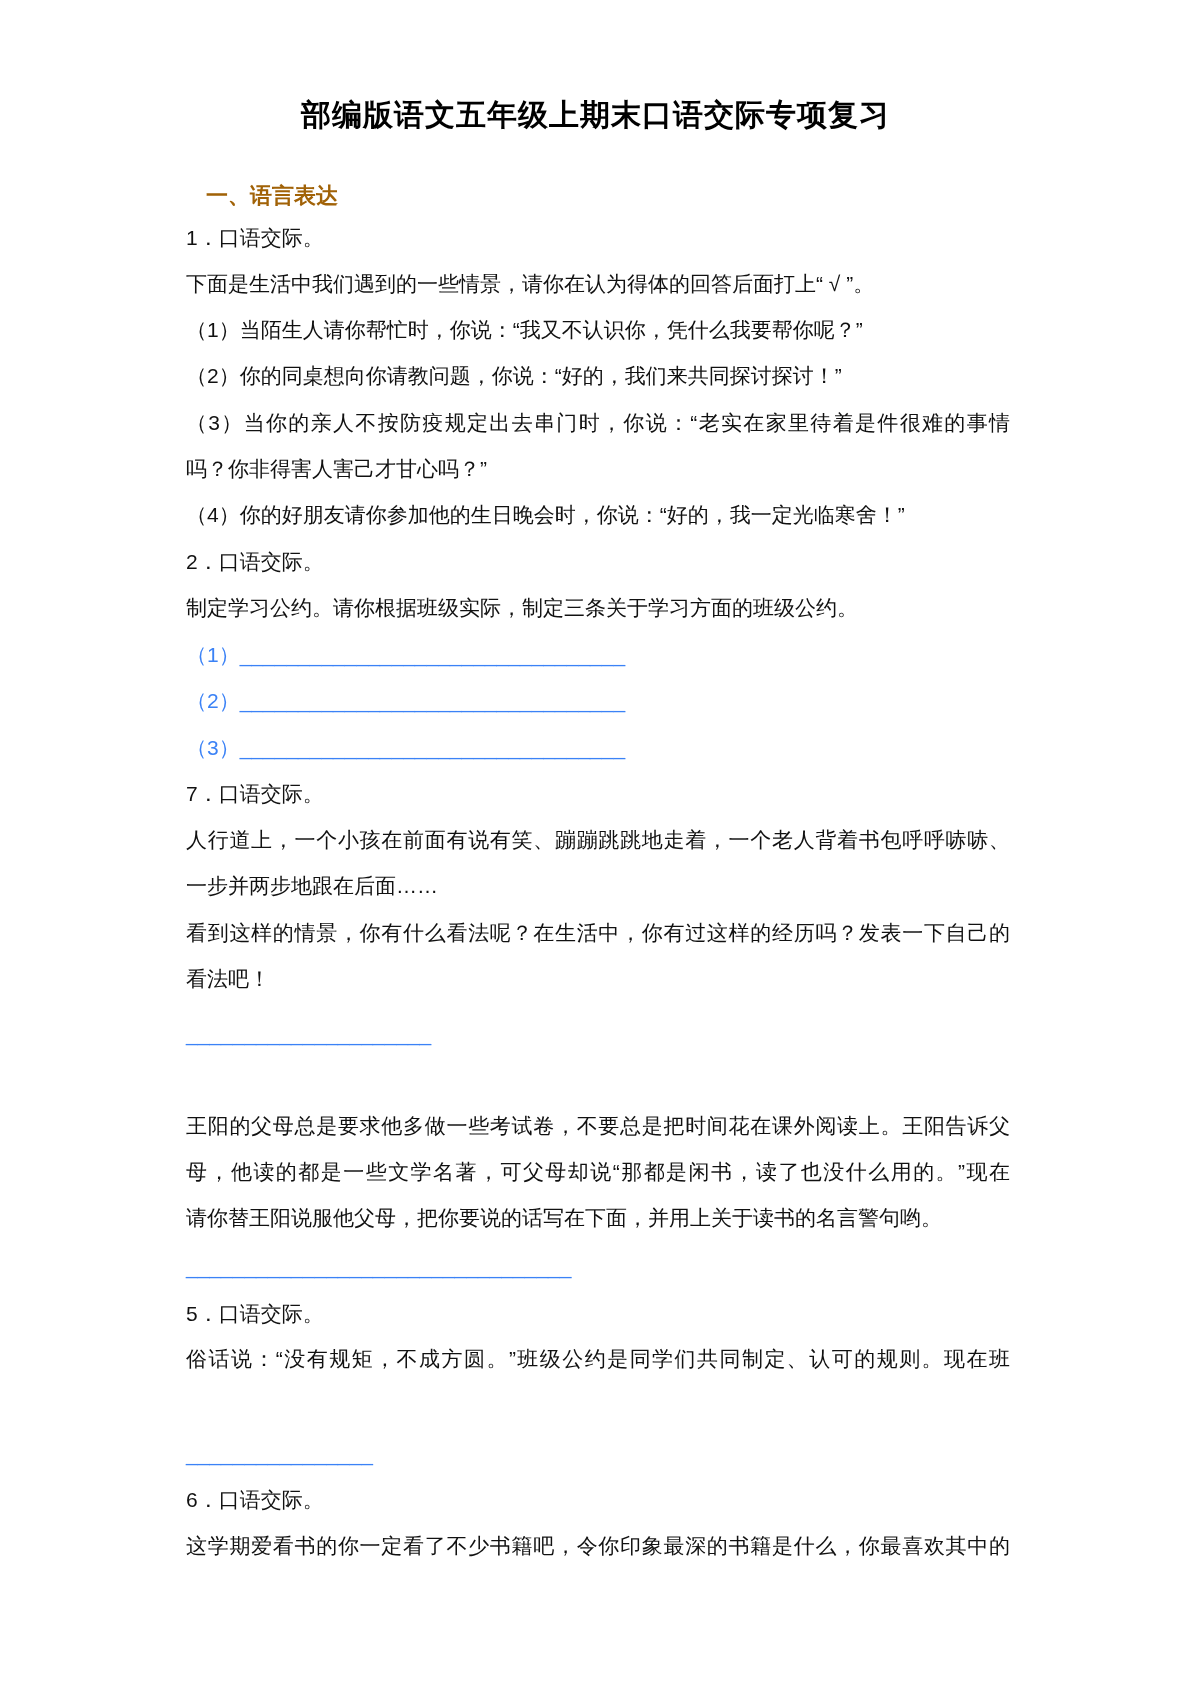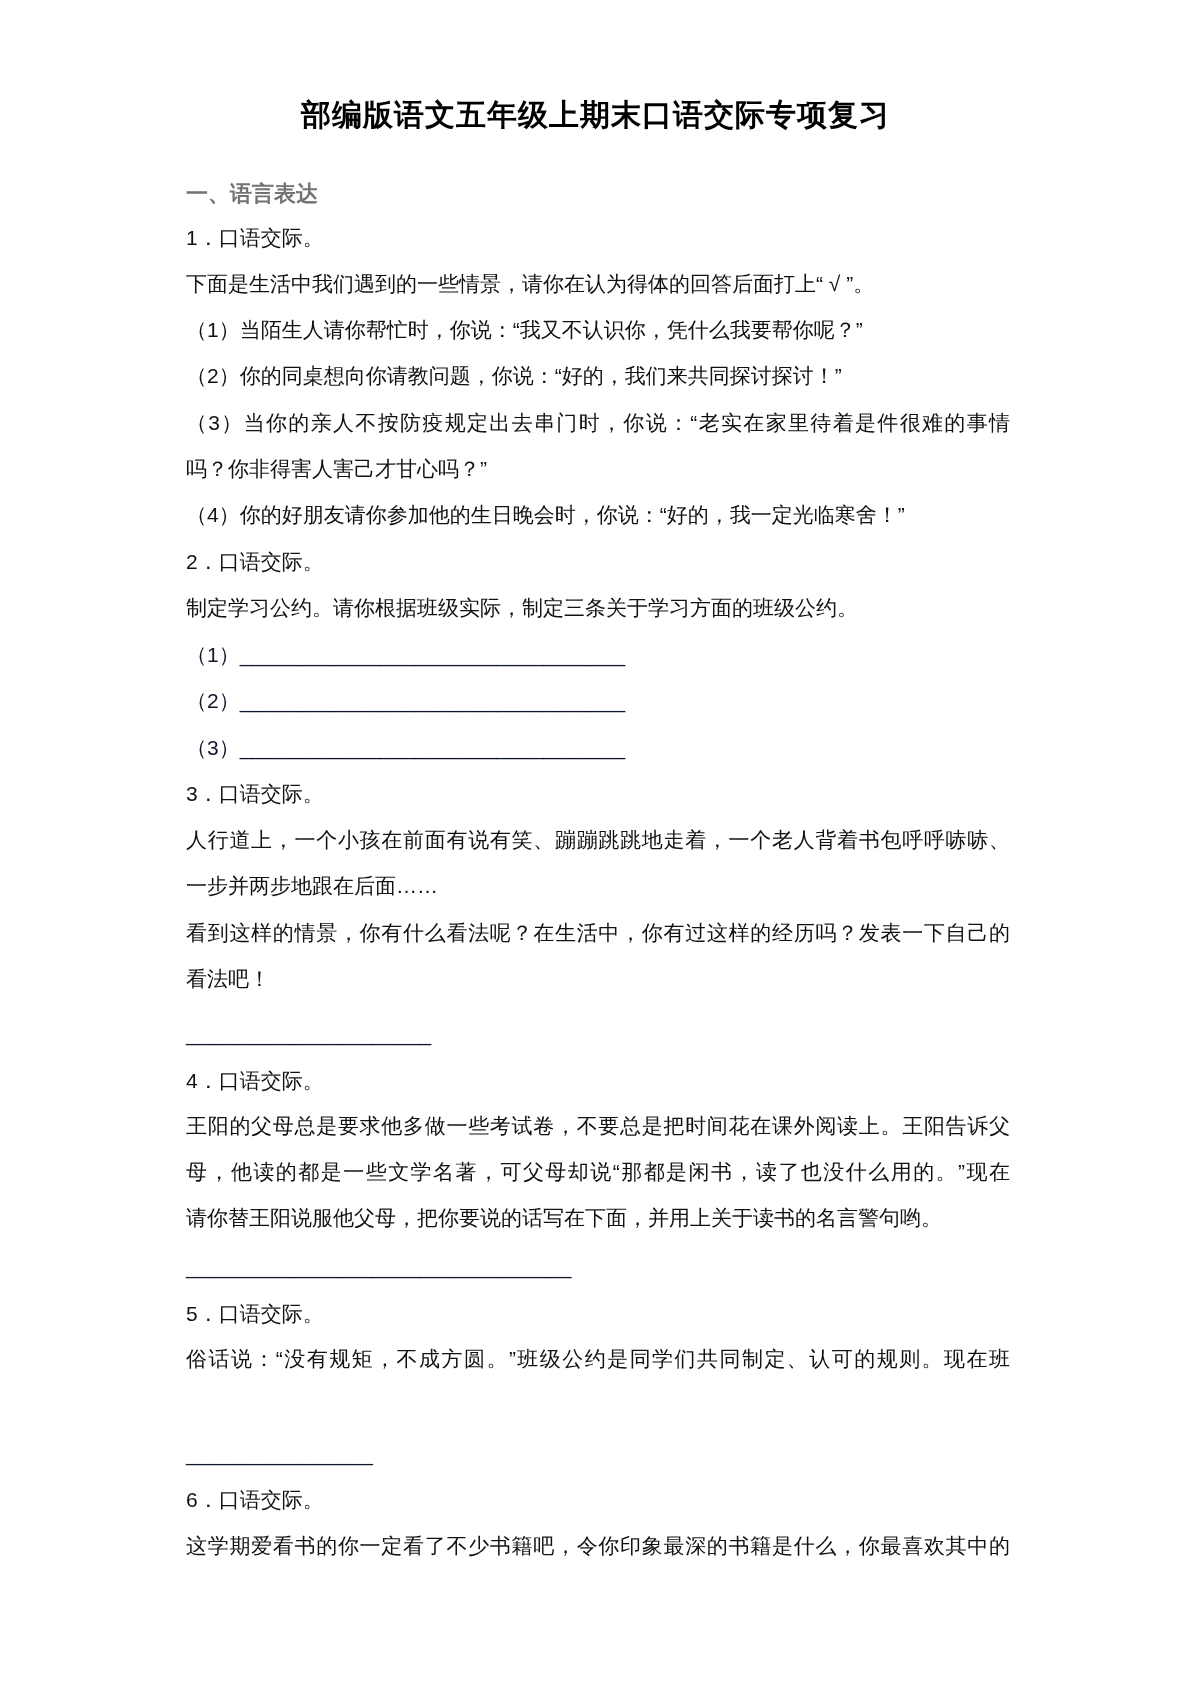--- a/index.html
+++ b/index.html
@@ -34,26 +34,27 @@
     line-height: 1.18;
     white-space: nowrap;
     color: #111111;
   }
   .ln.full {
     white-space: normal;
     text-align: justify;
     text-align-last: justify;
   }
   .ln.heading {
-    font-family: Liberation Mono, monospace;
+    font-family: Liberation Serif, serif;
     font-weight: bold;
     font-size: 22px;
-    color: #737373;
+    color: #a16207;
+    margin-left: 20px;
   }
-  .ln.blank { letter-spacing: 0; color: #0f172a; }
+  .ln.blank { letter-spacing: 0; color: #3b82f6; }
 </style>
 </head>
 <body>
 
 <div class="page">
 
   <h1 class="title">部编版语文五年级上期末口语交际专项复习</h1>
 
   <div class="ln heading" style="top:183px">一、语言表达</div>
 
@@ -64,28 +65,27 @@
   <div class="ln full" style="top:411px">（3）当你的亲人不按防疫规定出去串门时，你说：“老实在家里待着是件很难的事情</div>
   <div class="ln" style="top:457px">吗？你非得害人害己才甘心吗？”</div>
   <div class="ln" style="top:503px">（4）你的好朋友请你参加他的生日晚会时，你说：“好的，我一定光临寒舍！”</div>
 
   <div class="ln" style="top:550px">2．口语交际。</div>
   <div class="ln" style="top:596px">制定学习公约。请你根据班级实际，制定三条关于学习方面的班级公约。</div>
   <div class="ln blank" style="top:643px">（1）_________________________________</div>
   <div class="ln blank" style="top:689px">（2）_________________________________</div>
   <div class="ln blank" style="top:736px">（3）_________________________________</div>
 
-  <div class="ln" style="top:782px">3．口语交际。</div>
+  <div class="ln" style="top:782px">7．口语交际。</div>
   <div class="ln full" style="top:828px">人行道上，一个小孩在前面有说有笑、蹦蹦跳跳地走着，一个老人背着书包呼呼哧哧、</div>
   <div class="ln" style="top:874px">一步并两步地跟在后面……</div>
   <div class="ln" style="top:967px">看法吧！</div>
   <div class="ln full" style="top:921px">看到这样的情景，你有什么看法呢？在生活中，你有过这样的经历吗？发表一下自己的</div>
   <div class="ln blank" style="top:1022px">_____________________</div>
 
-  <div class="ln" style="top:1069px">4．口语交际。</div>
   <div class="ln full" style="top:1114px">王阳的父母总是要求他多做一些考试卷，不要总是把时间花在课外阅读上。王阳告诉父</div>
   <div class="ln full" style="top:1160px">母，他读的都是一些文学名著，可父母却说“那都是闲书，读了也没什么用的。”现在</div>
   <div class="ln" style="top:1206px">请你替王阳说服他父母，把你要说的话写在下面，并用上关于读书的名言警句哟。</div>
   <div class="ln blank" style="top:1255px">_________________________________</div>
 
   <div class="ln" style="top:1302px">5．口语交际。</div>
   <div class="ln full" style="top:1347px">俗话说：“没有规矩，不成方圆。”班级公约是同学们共同制定、认可的规则。现在班</div>
   <div class="ln blank" style="top:1442px">________________</div>
 
   <div class="ln" style="top:1488px">6．口语交际。</div>

